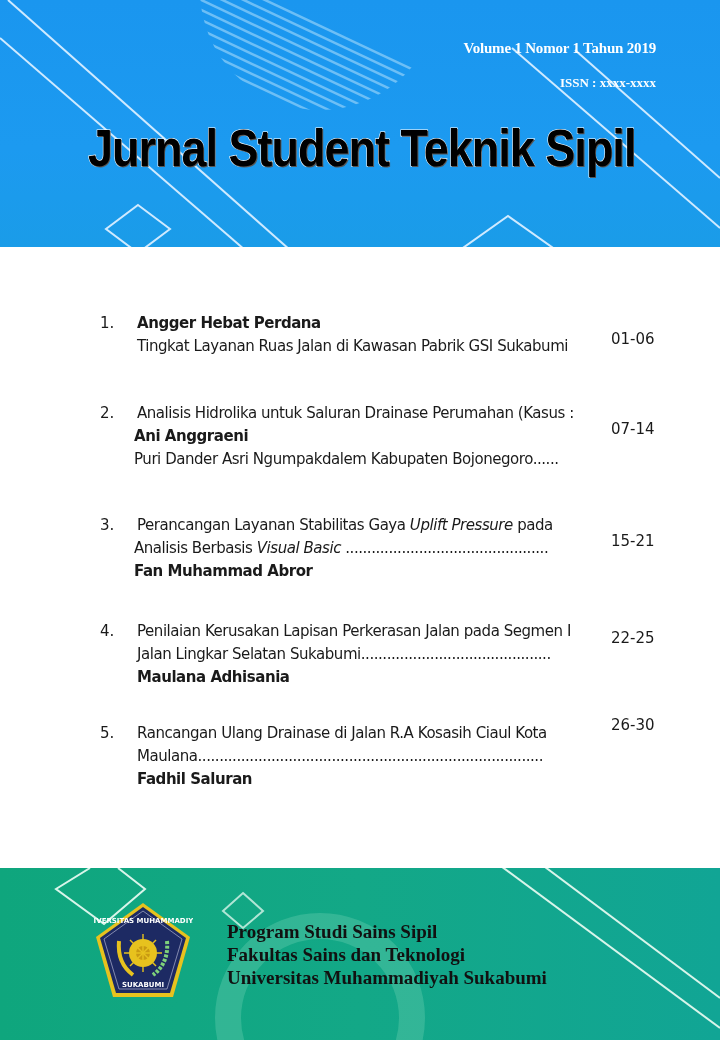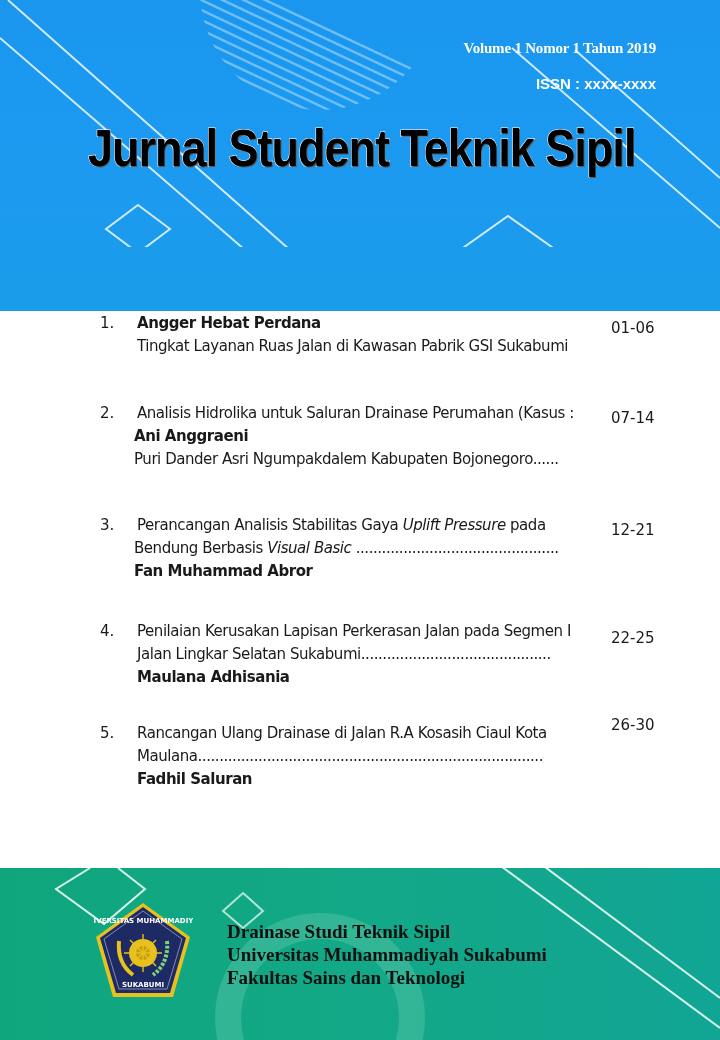--- a/index.html
+++ b/index.html
@@ -1,47 +1,47 @@
 <!DOCTYPE html>
 <html><head>
   <meta charset="utf-8">
   <style>
     html, body { margin: 0; padding: 0; }
     body { width: 720px; height: 1040px; position: relative; background: #ffffff; overflow: hidden; }
 
     .header {
-      position: absolute; left: 0; top: 0; width: 720px; height: 311px;
+      position: absolute; left: 0; top: 0; width: 720px; height: 247px;
       background: linear-gradient(180deg, #1a96ef 0%, #1c9af0 60%, #1a9ce8 100%);
       overflow: hidden;
     }
     .header svg.deco { position: absolute; left: 0; top: 0; }
     .vol {
       position: absolute; right: 64px; top: 40px;
       font-family: "Liberation Serif", serif; font-weight: bold; font-size: 15px; color: #ffffff;
       letter-spacing: -0.2px;
     }
     .issn {
       position: absolute; right: 64px; top: 75px;
-      font-family: Liberation Sans, sans-serif; font-weight: bold; font-size: 15px; color: #ffffff;
+      font-family: Liberation Serif, serif; font-weight: bold; font-size: 13px; color: #ffffff;
     }
     .title {
       position: absolute; left: 88px; top: 118px; width: 570px;
       font-family: "Liberation Sans", sans-serif; font-weight: bold; font-size: 52px;
       color: #000; letter-spacing: -1px; transform: scaleX(0.86); transform-origin: left top;
       -webkit-text-stroke: 1.2px #ffffff; paint-order: stroke fill;
       text-shadow: 1px 1px 0 #555;
       white-space: nowrap;
     }
 
     .toc { position: absolute; left: 0; top: 247px; width: 720px; height: 621px;
       font-family: "DejaVu Sans", sans-serif; color: #1a1a1a; }
     .entry { position: absolute; left: 100px; width: 570px; font-size: 15px; line-height: 23px; }
     .entry .num { position: absolute; left: 0; top: 0; }
     .entry .txt { position: absolute; left: 34px; top: 0; width: 470px; }
-    .entry .pages { position: absolute; left: 511px; top: 5px; }
+    .entry .pages { position: absolute; left: 511px; top: 16px; }
     .entry .author { font-weight: bold; }
     .entry .l { display: block; white-space: nowrap; letter-spacing: -0.45px; }
     .entry em { }
 
     .footer {
       position: absolute; left: 0; top: 868px; width: 720px; height: 172px;
       background: linear-gradient(90deg, #0fa67d 0%, #13a887 50%, #11a595 100%);
       overflow: hidden;
     }
     .footer svg.deco { position: absolute; left: 0; top: 0; }
@@ -112,25 +112,25 @@
       <span class="l" style="padding-left:3px">Analisis Hidrolika untuk Saluran Drainase Perumahan (Kasus :</span>
       <span class="l author">Ani Anggraeni</span>
       <span class="l">Puri Dander Asri  Ngumpakdalem Kabupaten Bojonegoro......</span>
     </div>
     <span class="pages">07-14</span>
   </div>
 
   <div class="entry" style="top:267px">
     <span class="num">3.</span>
     <div class="txt">
-      <span class="l" style="padding-left:3px"><span>Perancangan Analisis Stabilitas Gaya </span><em>Uplift Pressure</em><span> pada</span></span>
-      <span class="l"><span>Bendung Berbasis </span><em>Visual Basic</em><span>  ...............................................</span></span>
+      <span class="l" style="padding-left:3px"><span>Perancangan Layanan Stabilitas Gaya </span><em>Uplift Pressure</em><span> pada</span></span>
+      <span class="l"><span>Analisis Berbasis </span><em>Visual Basic</em><span>  ...............................................</span></span>
       <span class="l author">Fan Muhammad Abror</span>
     </div>
-    <span class="pages">12-21</span>
+    <span class="pages">15-21</span>
   </div>
 
   <div class="entry" style="top:373px">
     <span class="num">4.</span>
     <div class="txt" style="left:37px">
       <span class="l">Penilaian Kerusakan Lapisan Perkerasan Jalan pada Segmen I</span>
       <span class="l">Jalan Lingkar Selatan Sukabumi............................................</span>
       <span class="l author">Maulana Adhisania</span>
     </div>
     <span class="pages" style="top:7px">22-25</span>
@@ -174,17 +174,17 @@
       <line x1="37" y1="39" x2="63" y2="65"></line>
       <line x1="63" y1="39" x2="37" y2="65"></line>
     </g>
     <path d="M26,40 Q24,62 40,74" stroke="#e7c21e" stroke-width="4" fill="none"></path>
     <path d="M74,40 Q76,62 60,74" stroke="#7fd27a" stroke-width="4" fill="none" stroke-dasharray="3 1.5"></path>
     <text x="50" y="22" font-size="7" fill="#fff" text-anchor="middle" font-family="DejaVu Sans, sans-serif" font-weight="bold">UNIVERSITAS MUHAMMADIYAH</text>
     <text x="50" y="86" font-size="7" fill="#fff" text-anchor="middle" font-family="DejaVu Sans, sans-serif" font-weight="bold">SUKABUMI</text>
   </svg>
 
   <div class="inst">
-    <span>Drainase Studi  Teknik  Sipil</span>
+    <span>Program Studi  Sains  Sipil</span>
+    <span>Fakultas   Sains dan Teknologi</span>
     <span>Universitas Muhammadiyah Sukabumi</span>
-    <span>Fakultas   Sains dan Teknologi</span>
   </div>
 </div>
 
 </body></html>

